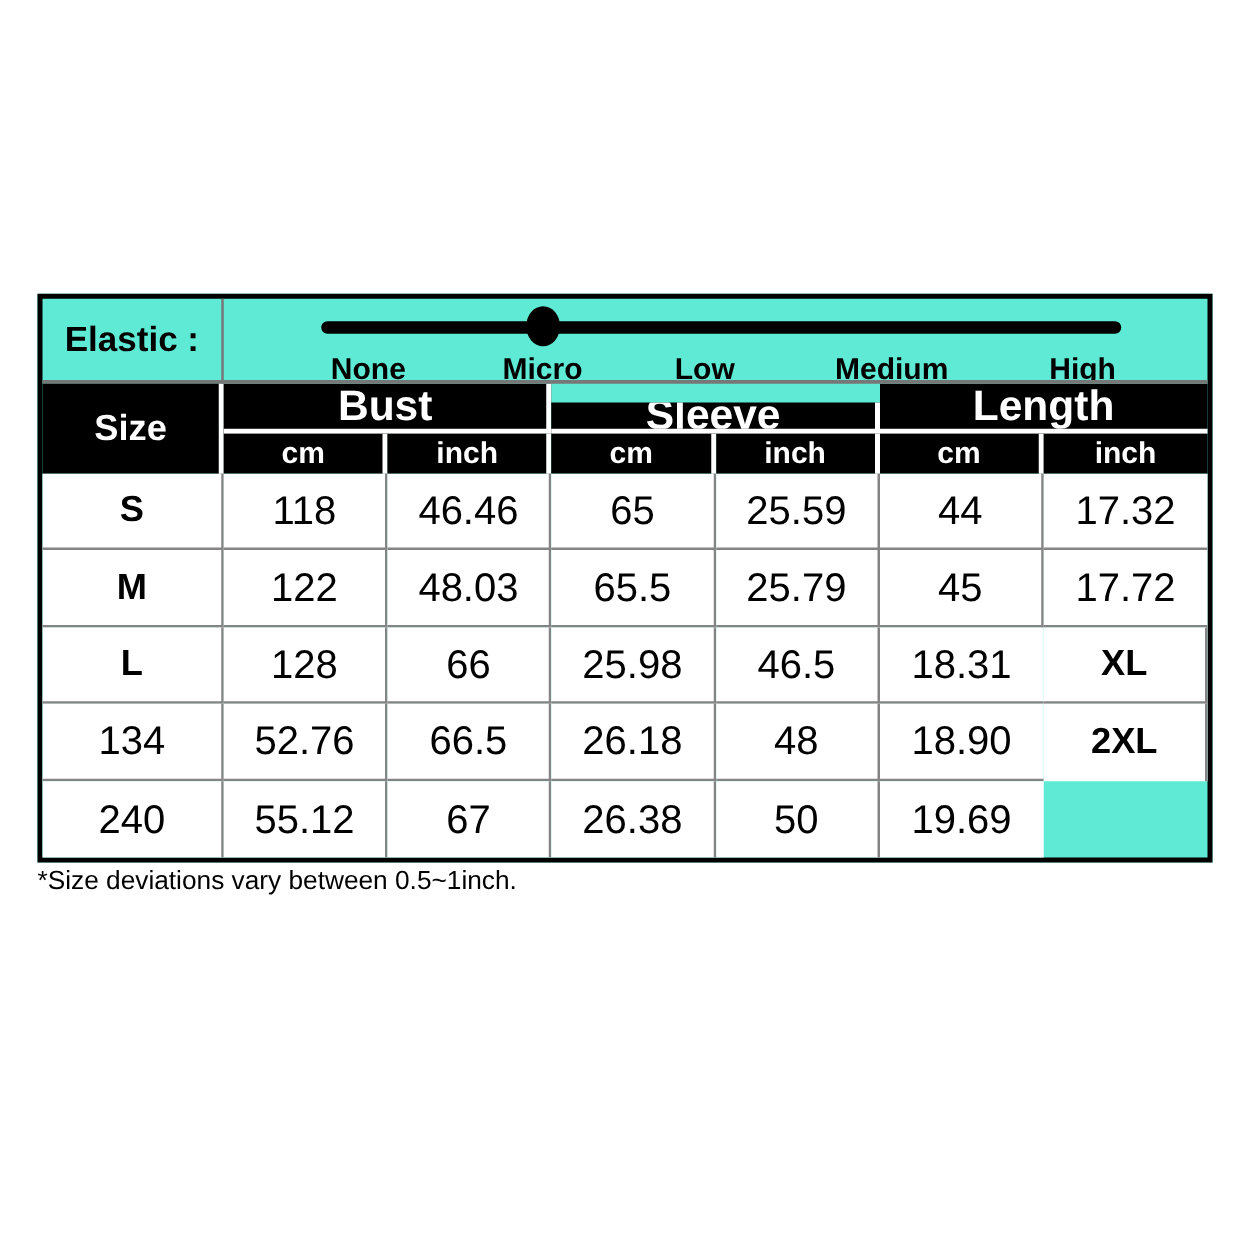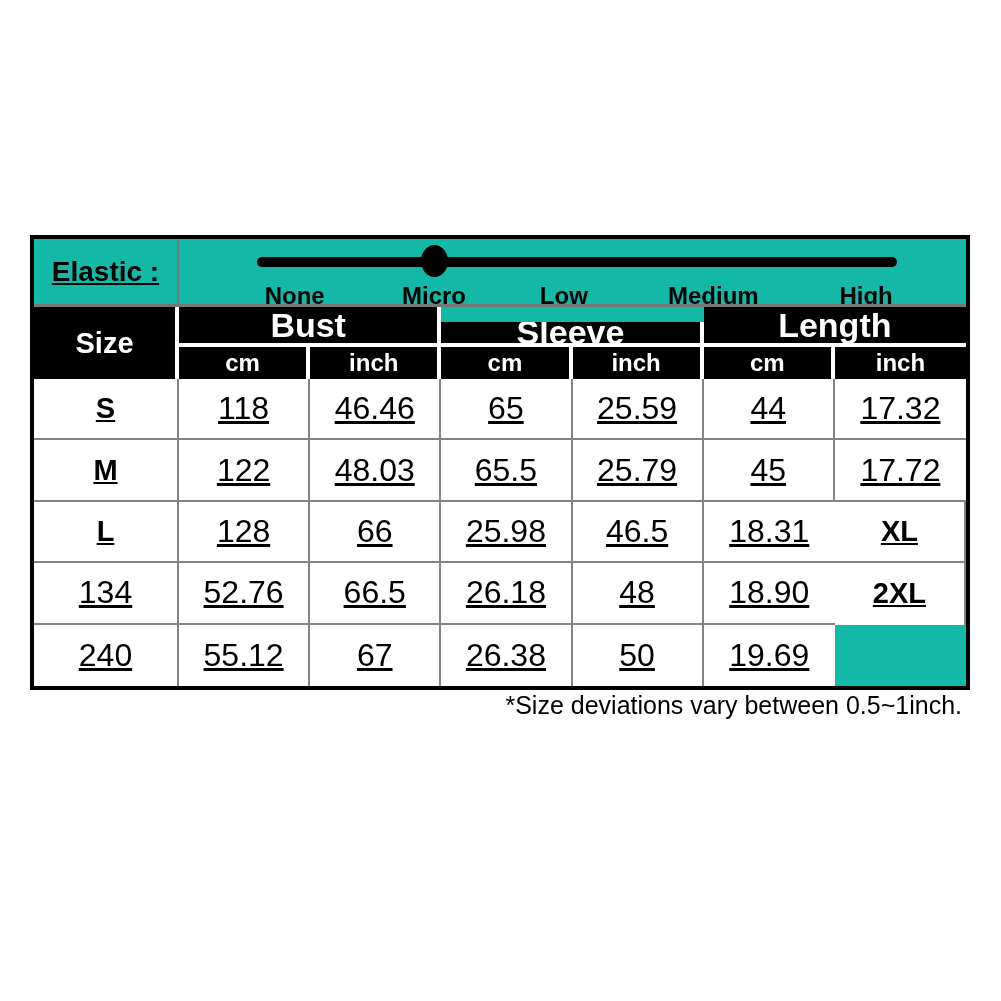--- a/index.html
+++ b/index.html
@@ -19,22 +19,21 @@
     background: #ffffff;
   }
   .chart-frame {
     position: absolute;
     left: 30px;
     top: 235px;
     width: 940px;
     height: 455px;
     border: 4px solid #000000;
     box-sizing: border-box;
-    background: #14b8a6;
-    text-decoration: underline;
+    background: #5eead4;
   }
   .tbl {
     display: grid;
     width: 100%;
     height: 100%;
     grid-template-columns: 145px repeat(6, 1fr);
     grid-template-rows: 68px 40px 32px repeat(5, 1fr);
   }
   .c {
     display: flex;
@@ -126,22 +125,22 @@
     font-size: 29px;
   }
   .no-r { border-right: none; }
   .no-b { border-bottom: none; }
   
   .footnote {
     position: absolute;
     left: 30px;
     top: 691px;
     width: 932px;
-    text-align: right;
-    font-size: 25px;
+    text-align: left;
+    font-size: 21px;
     line-height: 28px;
     color: #000000;
   }
 </style>
 </head>
 <body>
 
 <div class="canvas">
   <div class="chart-frame">
     <div class="tbl">

